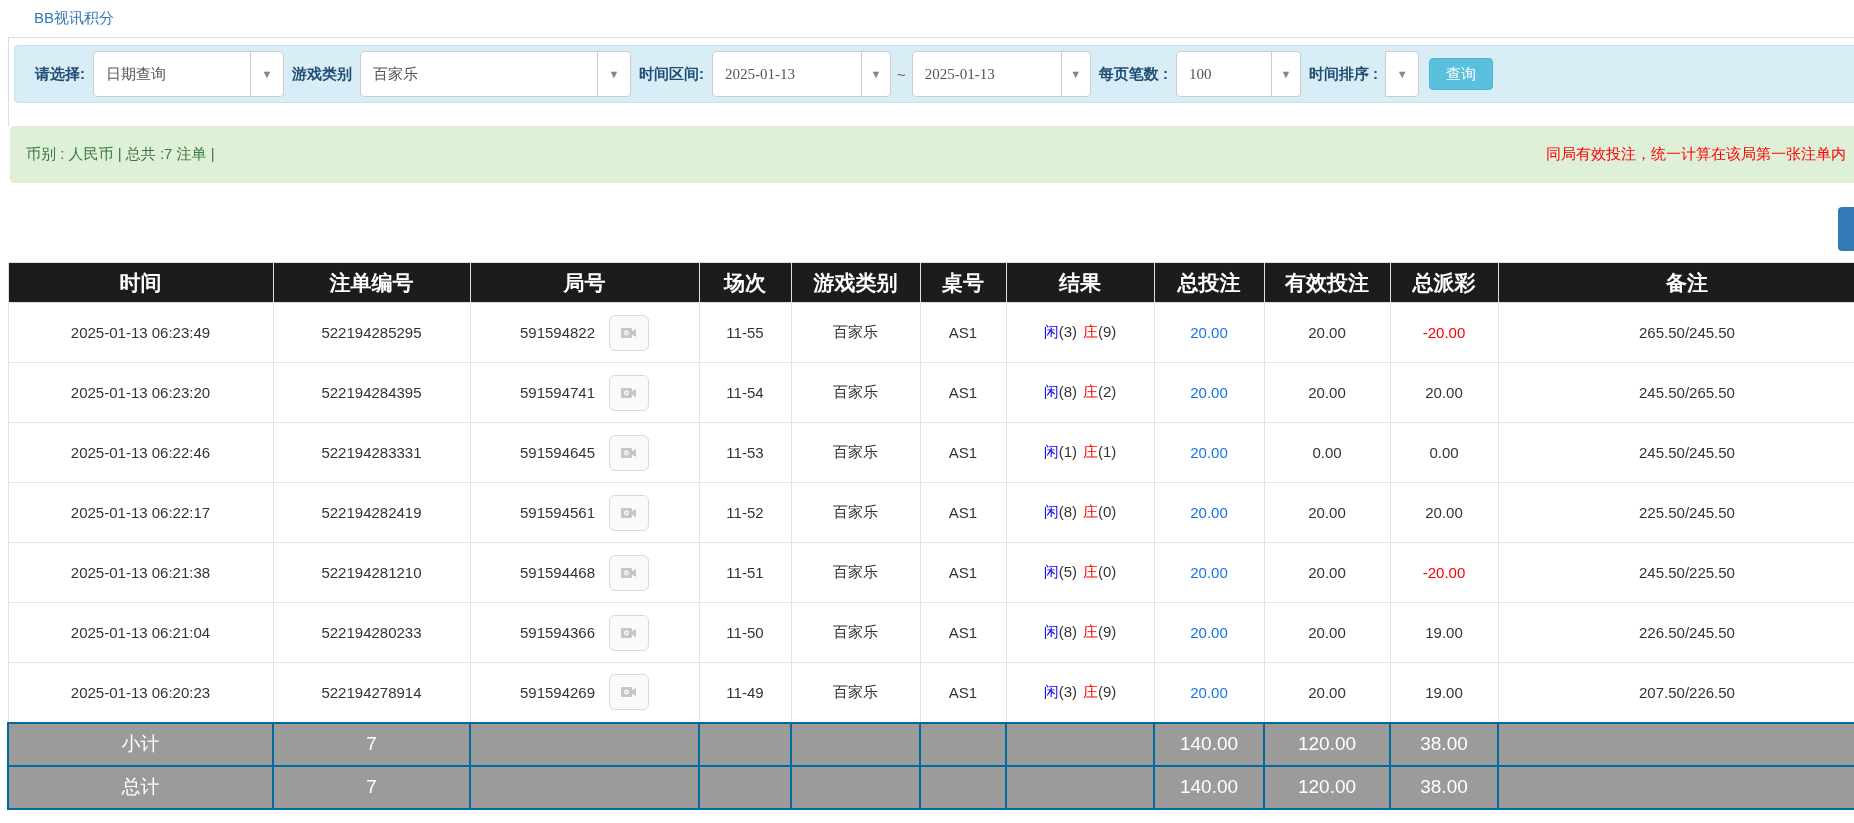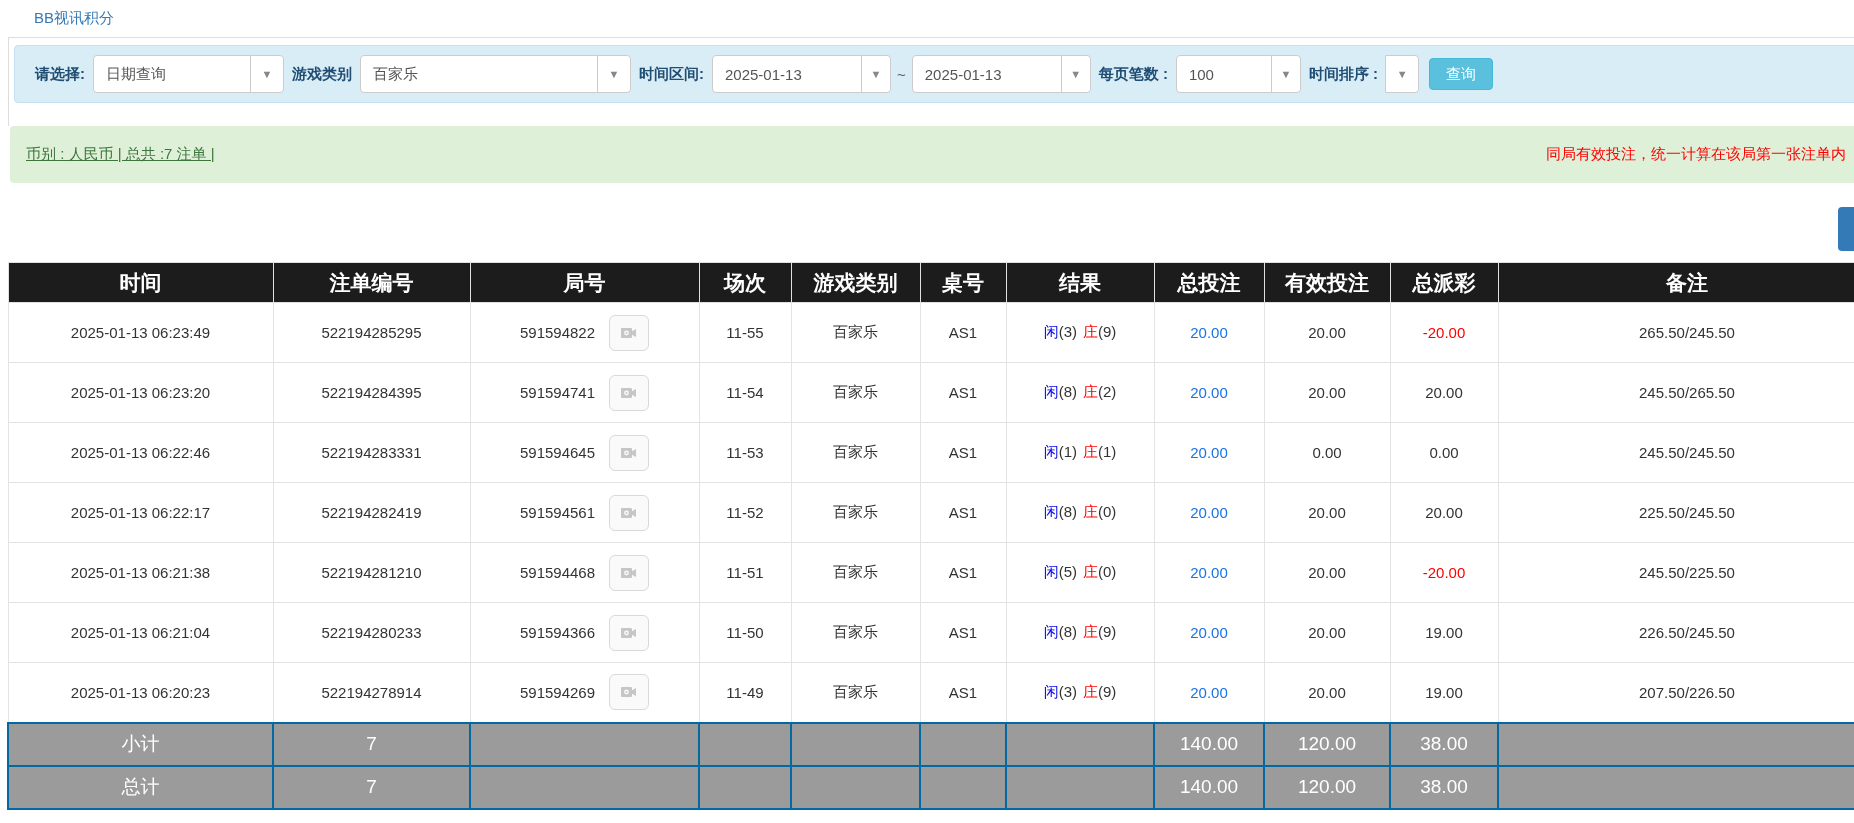--- a/index.html
+++ b/index.html
@@ -17,40 +17,40 @@
   .tab.inactive { padding:0 26px; color:var(--link-blue); }
   .left-rail { position:absolute; left:8px; top:38px; width:1px; height:88px; background:#ddd; }
 
   
   .filter-bar { position:absolute; left:14px; top:45px; right:-4px; height:58px;
                 background:var(--filter-bg); border:1px solid #c5e1ef;
                 border-radius:4px 0 0 4px; display:flex; align-items:center;
                 padding-left:12px; white-space:nowrap; }
   .f-label { font-size:15px; font-weight:bold; color:var(--label-navy); margin:0 8px; }
   .tilde { font-size:15px; color:#555; margin:0 6px; }
-  .combo { display:flex; height:38px; }
+  .combo { display:flex; height:46px;font-family:Liberation Serif, serif; }
   .combo-value { background:#fff; border:1px solid #ccc; border-radius:4px 0 0 4px;
                  font-size:15px; color:#555; display:flex; align-items:center;
                  padding:0 12px; }
   .combo-caret { width:34px; margin-left:-1px; background:#fff; border:1px solid #ccc;
                  border-radius:0 4px 4px 0; display:flex; align-items:center;
                  justify-content:center; color:#888; font-size:11px; }
   .caret-sm { width:30px; }
   .w-select { width:158px; } .w-game { width:238px; } .w-date { width:150px; }
   .w-pp { width:96px; } .w-sort { width:186px; }
   .query-btn { margin-left:10px; width:64px; height:32px; background:var(--accent-button);
                border:1px solid #46b8da; border-radius:4px; color:#fff; font-size:15px;
                display:flex; align-items:center; justify-content:center; cursor:pointer; }
 
   
   .summary { position:absolute; left:10px; top:126px; right:-8px; height:57px;
              background:var(--summary-green-bg); border-radius:4px;
              display:flex; align-items:center; justify-content:space-between;
              padding:0 16px; font-size:15px; }
-  .summary-left { color:var(--summary-green-text);text-decoration:underline; }
+  .summary-left { color:var(--summary-green-text); }
   .summary-right { color:var(--notice-red);margin-left:44px; }
 
   
   .float-btn { position:absolute; left:1838px; top:207px; width:50px; height:44px;
                background:var(--link-blue); border-radius:4px; cursor:pointer; }
 
   
   .table-wrap { position:absolute; left:7px; top:262px; width:1868px; }
   table { border-collapse:collapse; table-layout:fixed; width:1868px; }
   th { height:40px; background:var(--header-bg); color:#fff; font-size:21px;

